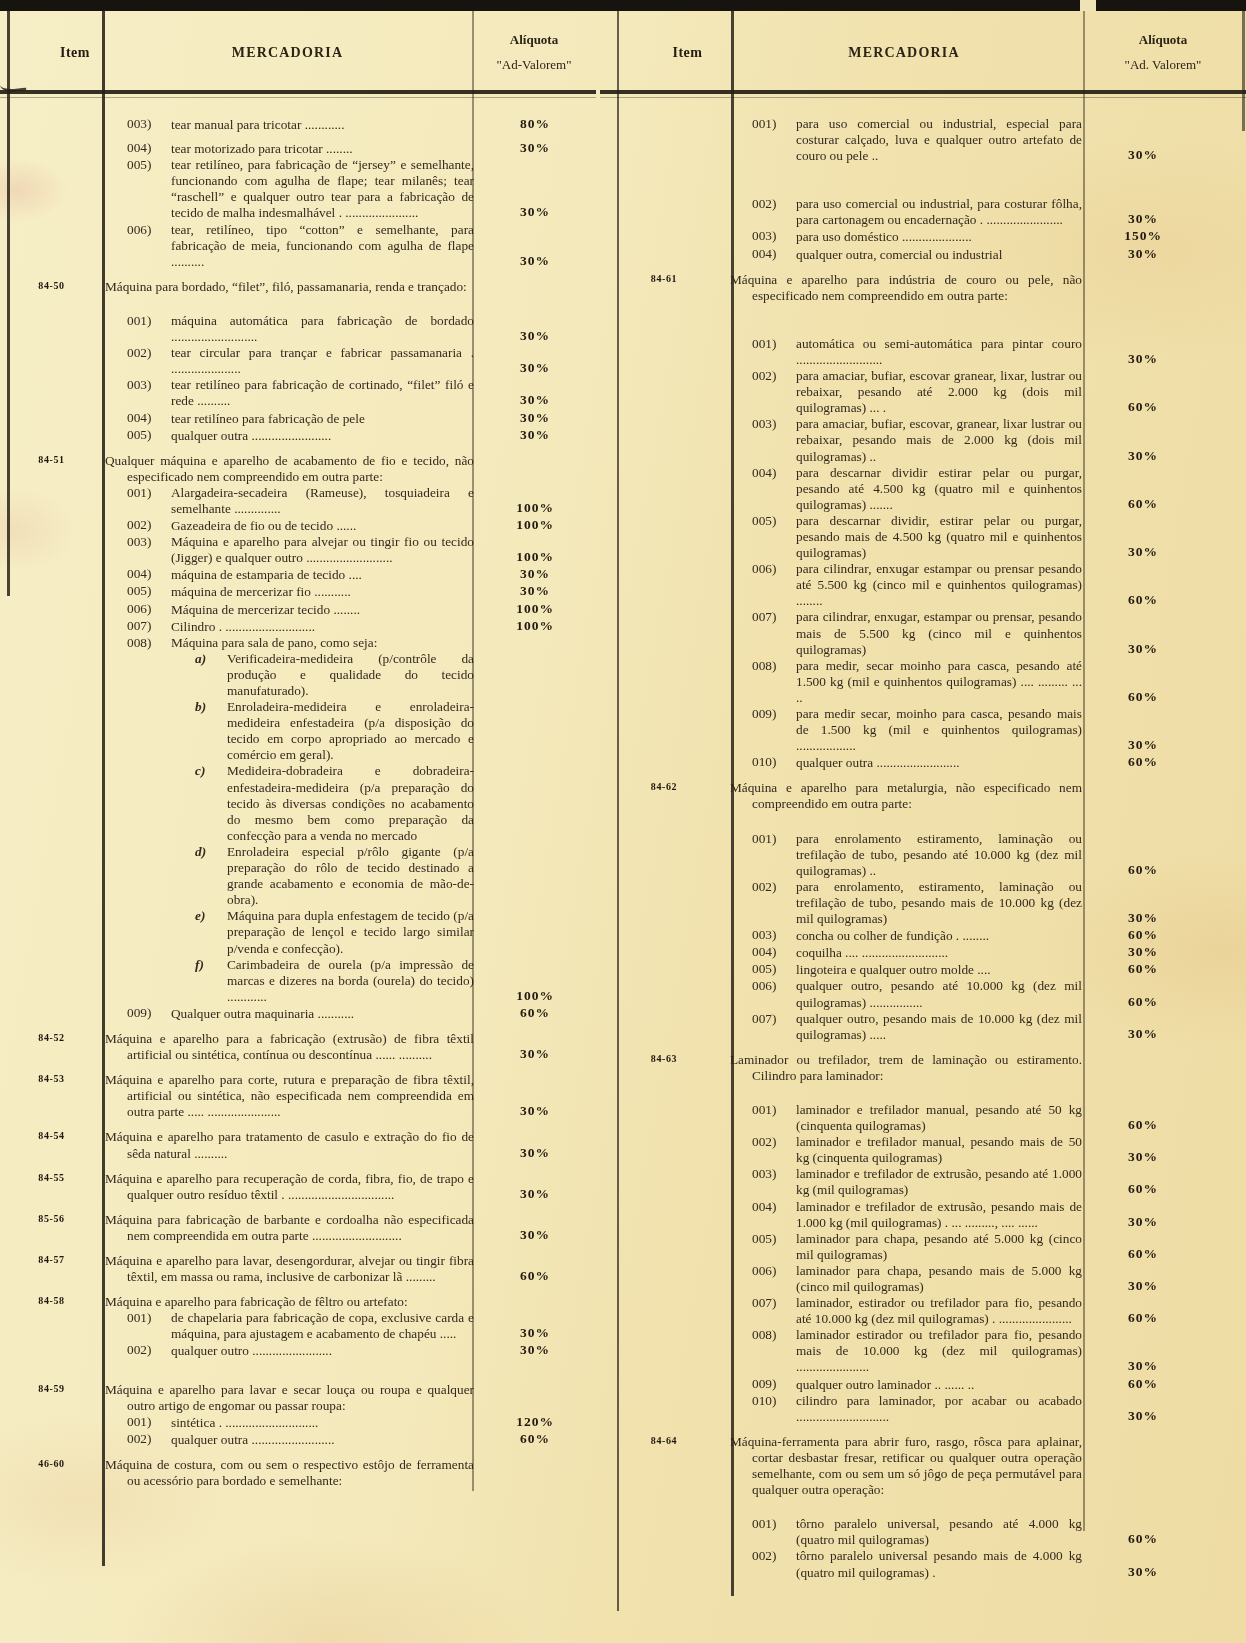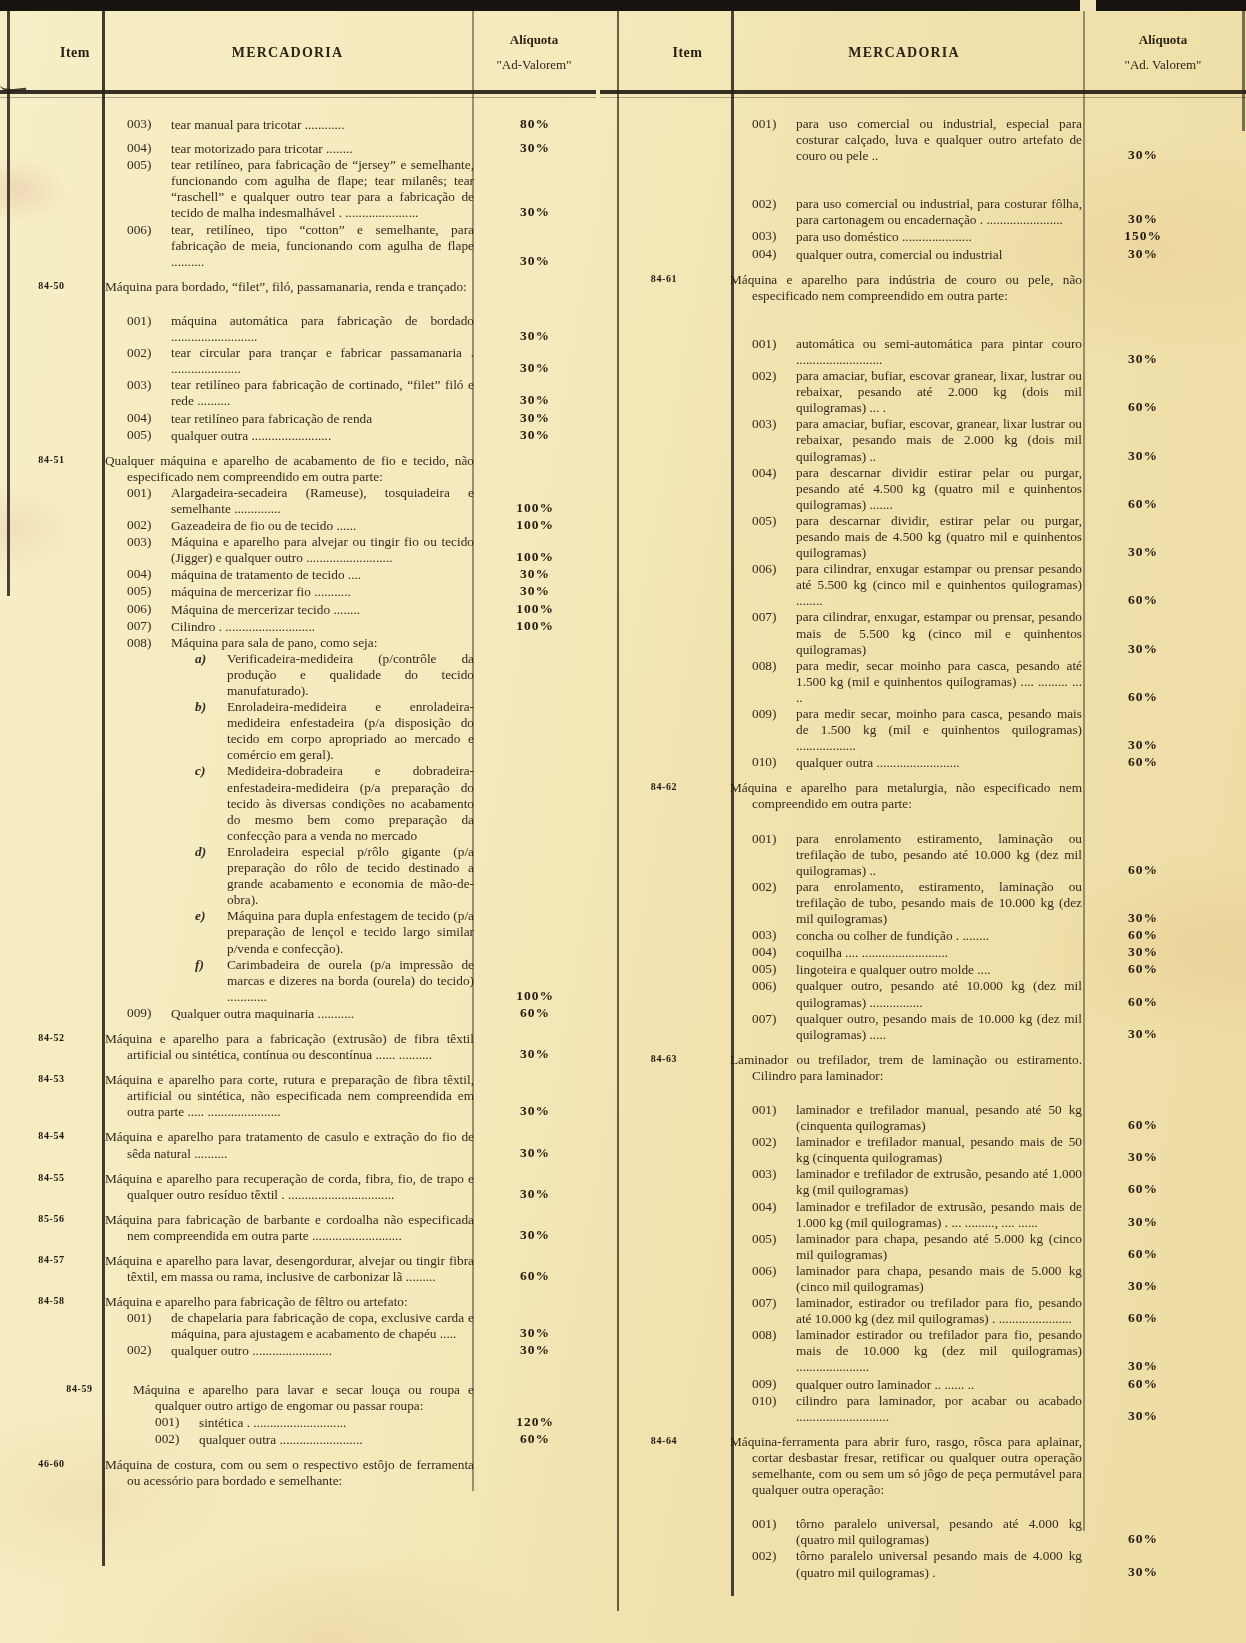--- a/index.html
+++ b/index.html
@@ -55,21 +55,21 @@
   .ttable.right .thead .h-aliq { width:166px; }
   .h-item { text-align:center; font-weight:700; font-size:14px; letter-spacing:.5px; color:#241d12;padding-left:47px; }
   .h-merc { text-align:center; font-weight:700; font-size:14px; letter-spacing:1.2px; color:#2c2417; }
   .h-aliq { text-align:center; font-size:13px; color:#2c2417; line-height:1.9; }
   .h-aliq .a1 { font-weight:700; }
   .h-aliq .a2 { font-weight:400; }
 
   .cbody { flex:1; padding-top:13px; height:1549px; overflow:hidden; }
 
   .block { display:flex; margin-top:9px; }
-  .block.gb-m { margin-top:22px;padding-left:28px; }
+  .block.gb-m { margin-top:22px; }
   .code { flex:0 0 103px; text-align:center; font-weight:700; font-size:10px;
           letter-spacing:.6px; color:#1e180f; padding-top:1px; }
   .ttable.right .code { flex-basis:128px; }
   .paras { flex:1; display:flex; flex-direction:column; }
 
   .para { display:flex; align-items:flex-end; font-size:13.3px; line-height:16.1px; }
   .para.gap-s { margin-top:7px; }
   .para.gap-m { margin-top:18px; }
   .para.gap-l { margin-top:32px; }
   .para .rate { flex:0 0 122px; text-align:center; font-weight:700; font-size:13.5px;
@@ -143,21 +143,21 @@
                 <div class="text">tear circular para trançar e fabricar passamanaria . .....................</div>
                 <div class="rate">30%</div>
               </div>
               <div class="para item">
                 <div class="label">003)</div>
                 <div class="text">tear retilíneo para fabricação de cortinado, “filet” filó e rede ..........</div>
                 <div class="rate">30%</div>
               </div>
               <div class="para item">
                 <div class="label">004)</div>
-                <div class="text">tear retilíneo para fabricação de renda</div>
+                <div class="text">tear retilíneo para fabricação de pele</div>
                 <div class="rate">30%</div>
               </div>
               <div class="para item">
                 <div class="label">005)</div>
                 <div class="text">qualquer outra ........................</div>
                 <div class="rate">30%</div>
               </div>
             </div>
           </div>
           <div class="block">
@@ -177,21 +177,21 @@
                 <div class="text">Gazeadeira de fio ou de tecido ......</div>
                 <div class="rate">100%</div>
               </div>
               <div class="para item">
                 <div class="label">003)</div>
                 <div class="text">Máquina e aparelho para alvejar ou tingir fio ou tecido (Jigger) e qualquer outro ..........................</div>
                 <div class="rate">100%</div>
               </div>
               <div class="para item">
                 <div class="label">004)</div>
-                <div class="text">máquina de tratamento de tecido ....</div>
+                <div class="text">máquina de estamparia de tecido ....</div>
                 <div class="rate">30%</div>
               </div>
               <div class="para item">
                 <div class="label">005)</div>
                 <div class="text">máquina de mercerizar fio ...........</div>
                 <div class="rate">30%</div>
               </div>
               <div class="para item">
                 <div class="label">006)</div>
                 <div class="text">Máquina de mercerizar tecido ........</div>

